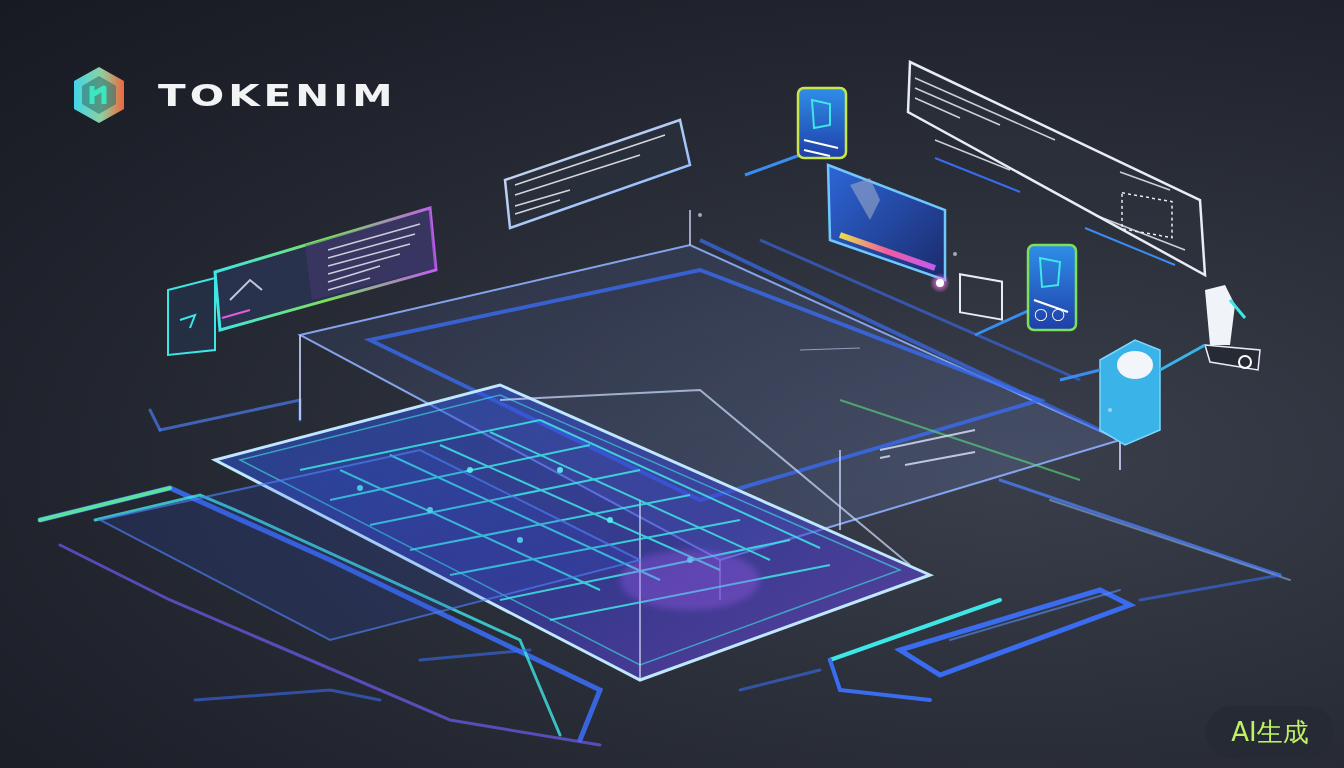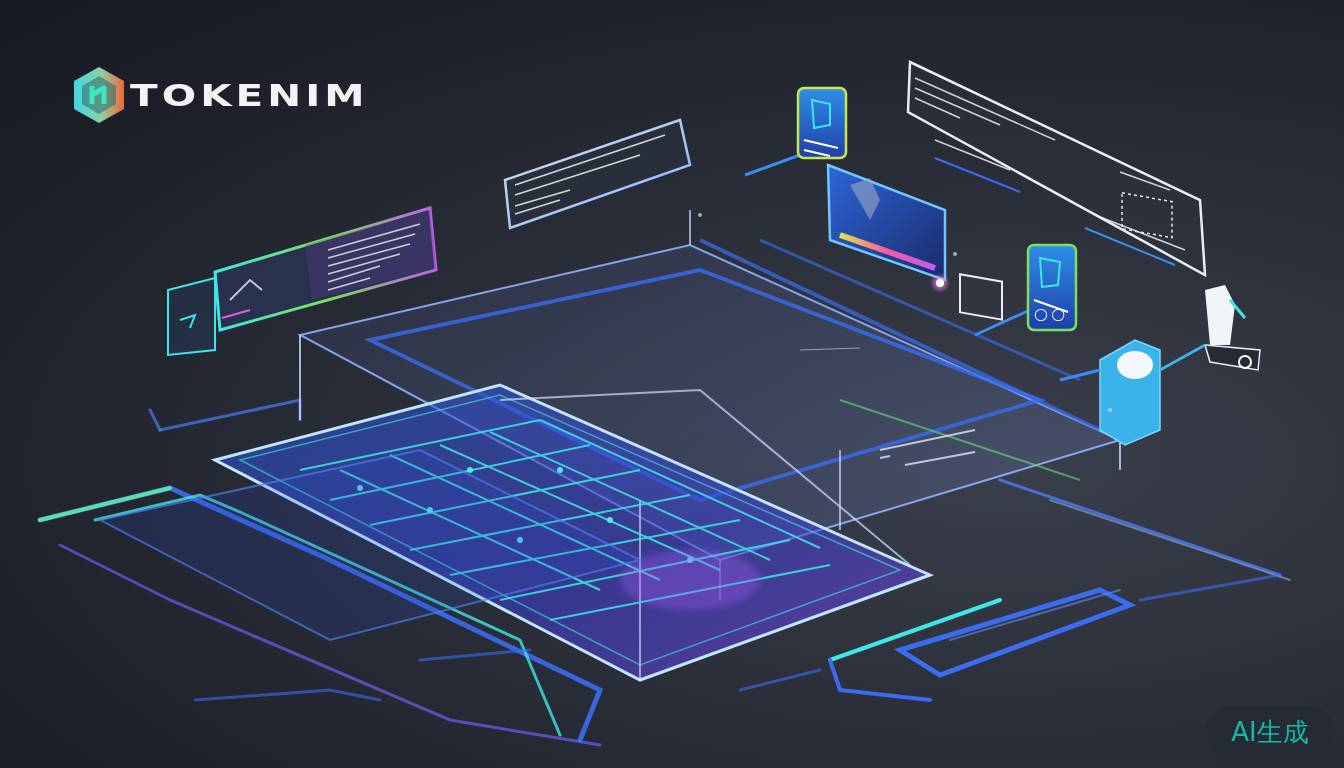--- a/index.html
+++ b/index.html
@@ -1,24 +1,24 @@
 <!DOCTYPE html>
 <html><head>
 <meta charset="utf-8">
 <style>
   html,body{margin:0;padding:0;}
   body{width:1344px;height:768px;overflow:hidden;position:relative;
     background:radial-gradient(ellipse at 75% 60%, #3a3f4c 0%, #2b2f39 40%, #1d2029 80%, #181a22 100%);
     font-family:"Liberation Sans",sans-serif;}
   .layer{position:absolute;left:0;top:0;width:1344px;height:768px;}
-  .logo{position:absolute;left:68px;top:64px;display:flex;align-items:center;gap:0;}
+  .logo{position:absolute;left:68px;top:64px;display:flex;align-items:center;gap:28px;}
   .logo-mark{width:62px;height:62px;}
   .wordmark{color:#f2f3f5;font-size:30px;font-weight:bold;letter-spacing:3px;font-family:"DejaVu Sans",sans-serif;transform:scaleX(1.35);transform-origin:left center;}
   .badge{position:absolute;left:1206px;top:706px;width:128px;height:52px;border-radius:26px;
-    background:rgba(38,42,52,0.92);color:#14b8a6;font-size:26px;display:flex;align-items:center;justify-content:center;
+    background:rgba(38,42,52,0.92);color:#bef264;font-size:26px;display:flex;align-items:center;justify-content:center;
     font-family:"DejaVu Sans",sans-serif;}
 </style>
 </head>
 <body>
 
 <svg class="layer" viewBox="0 0 1344 768" xmlns="http://www.w3.org/2000/svg">
   <defs>
     <linearGradient id="gPanel" x1="0" y1="0" x2="1" y2="1">
       <stop offset="0" stop-color="#2a5bd8" stop-opacity="0.55"></stop>
       <stop offset="0.6" stop-color="#3e3fd0" stop-opacity="0.55"></stop>

